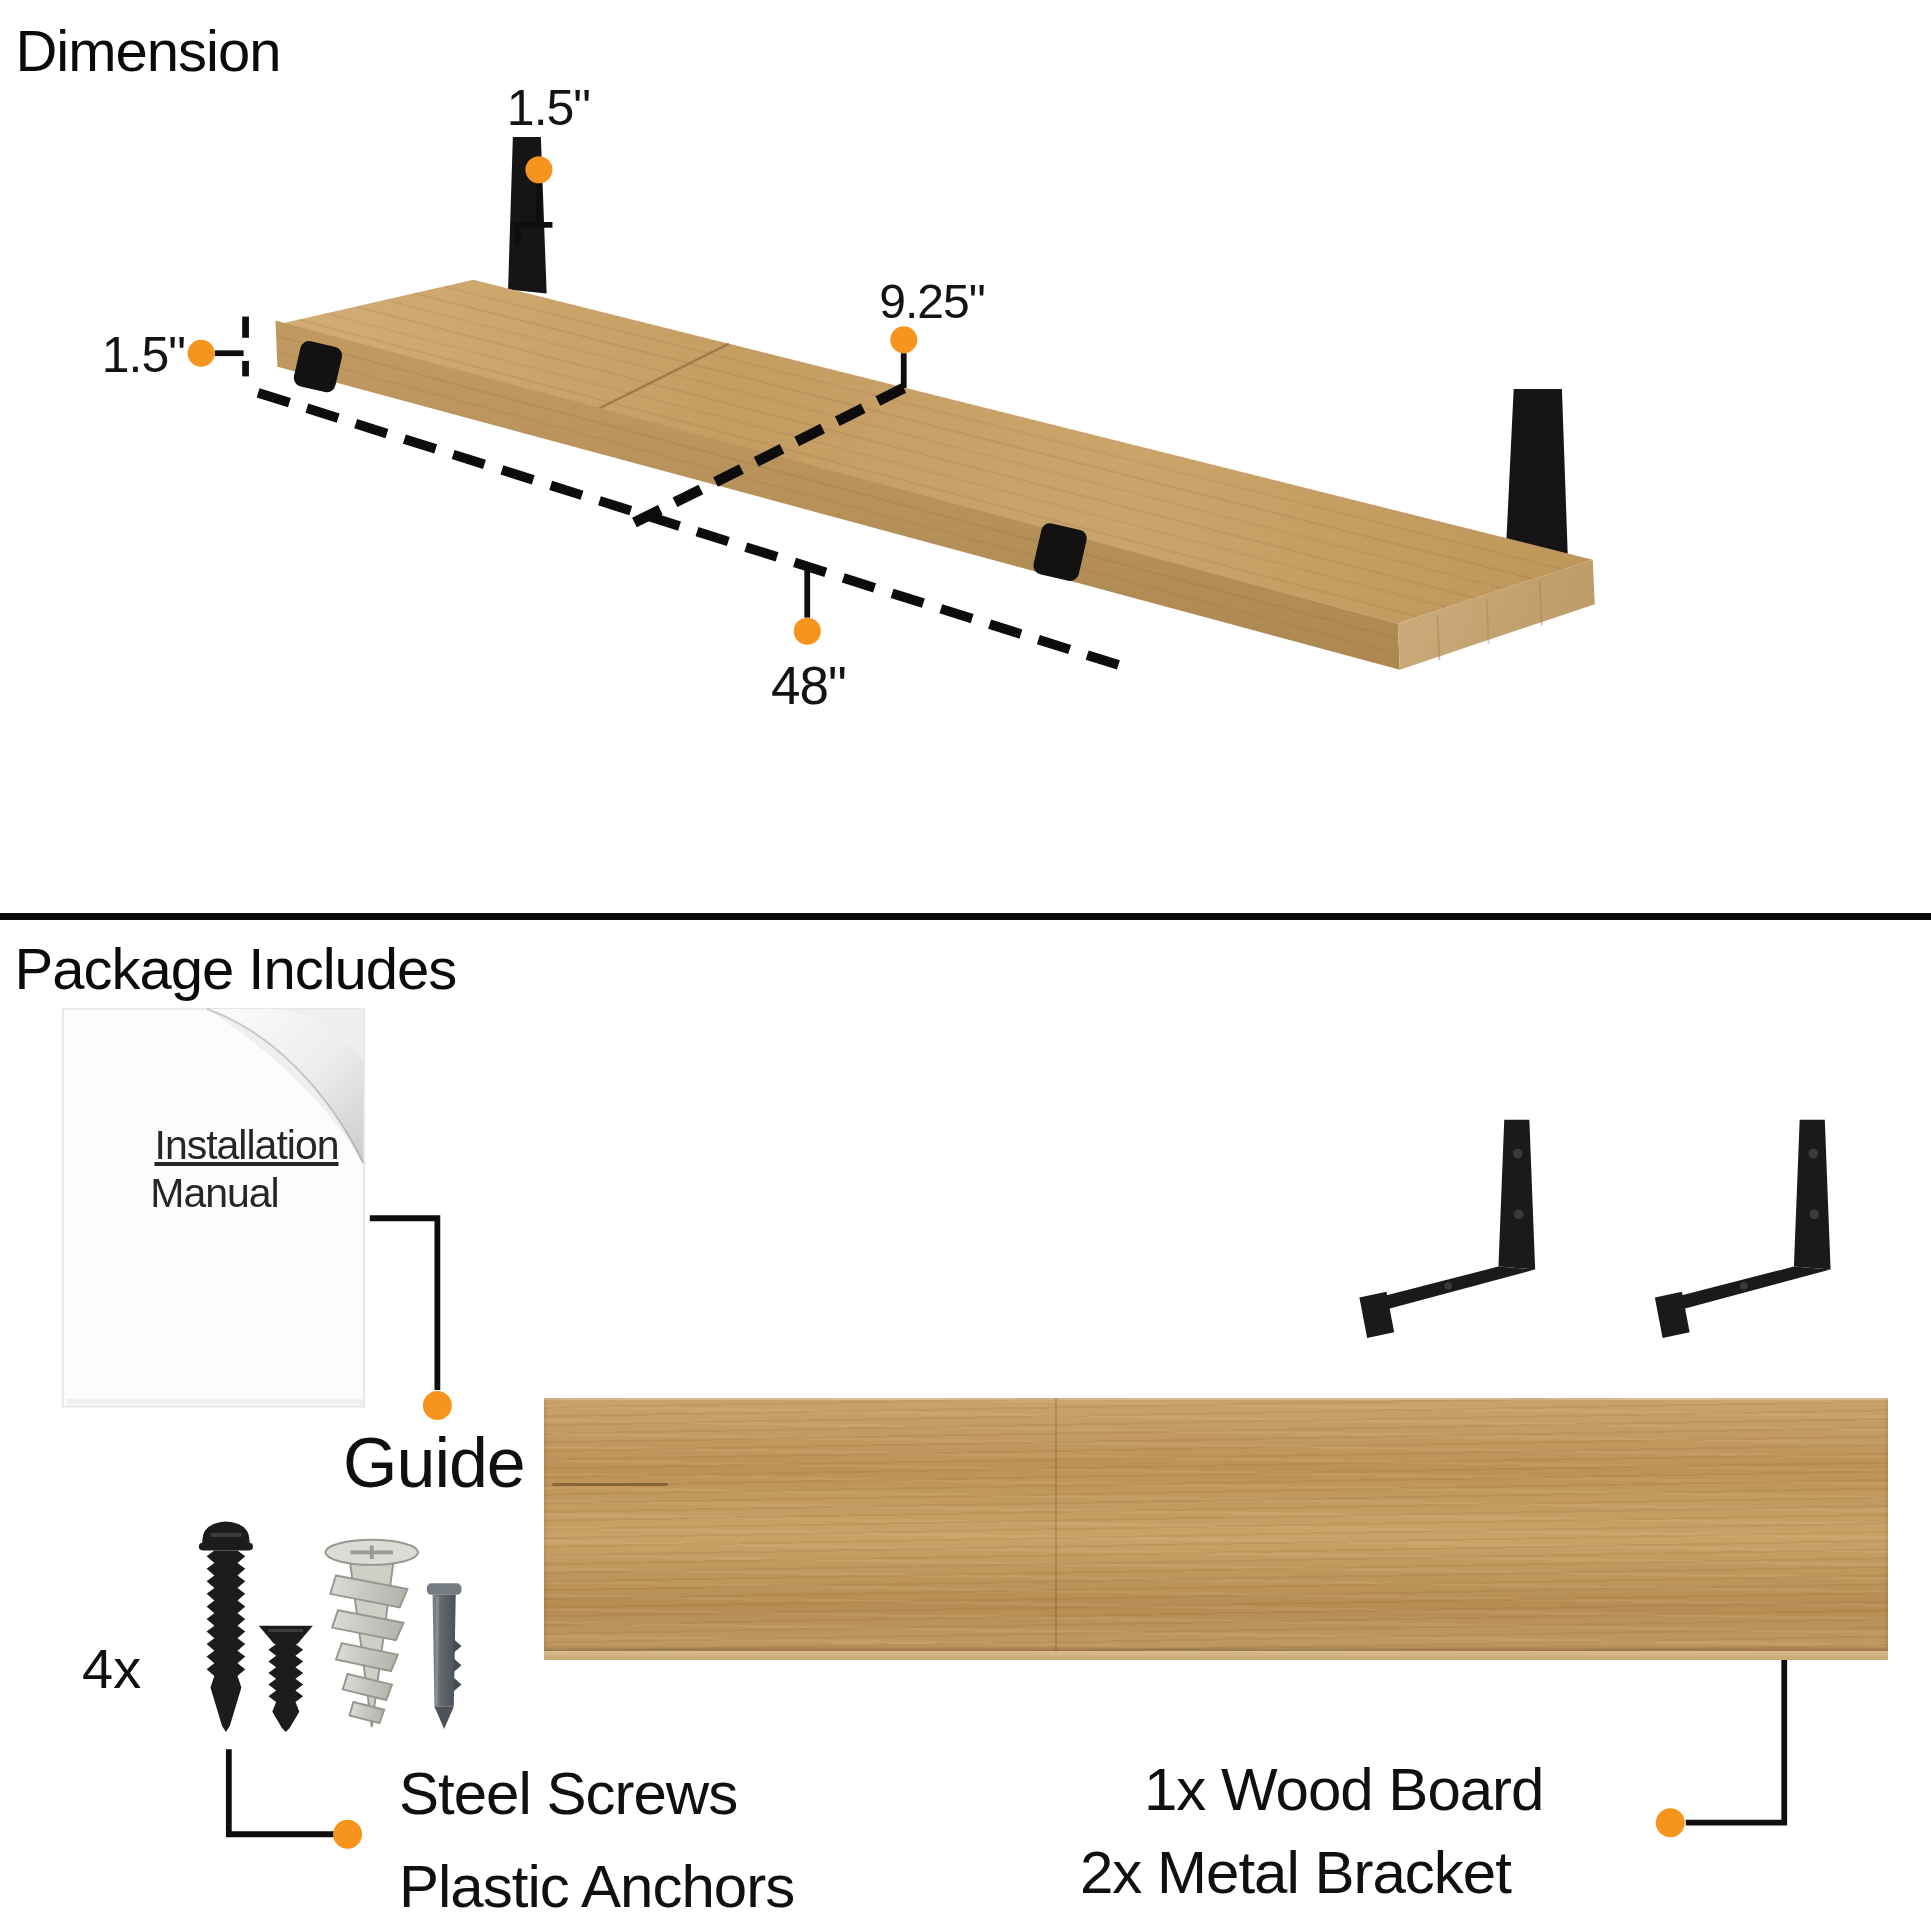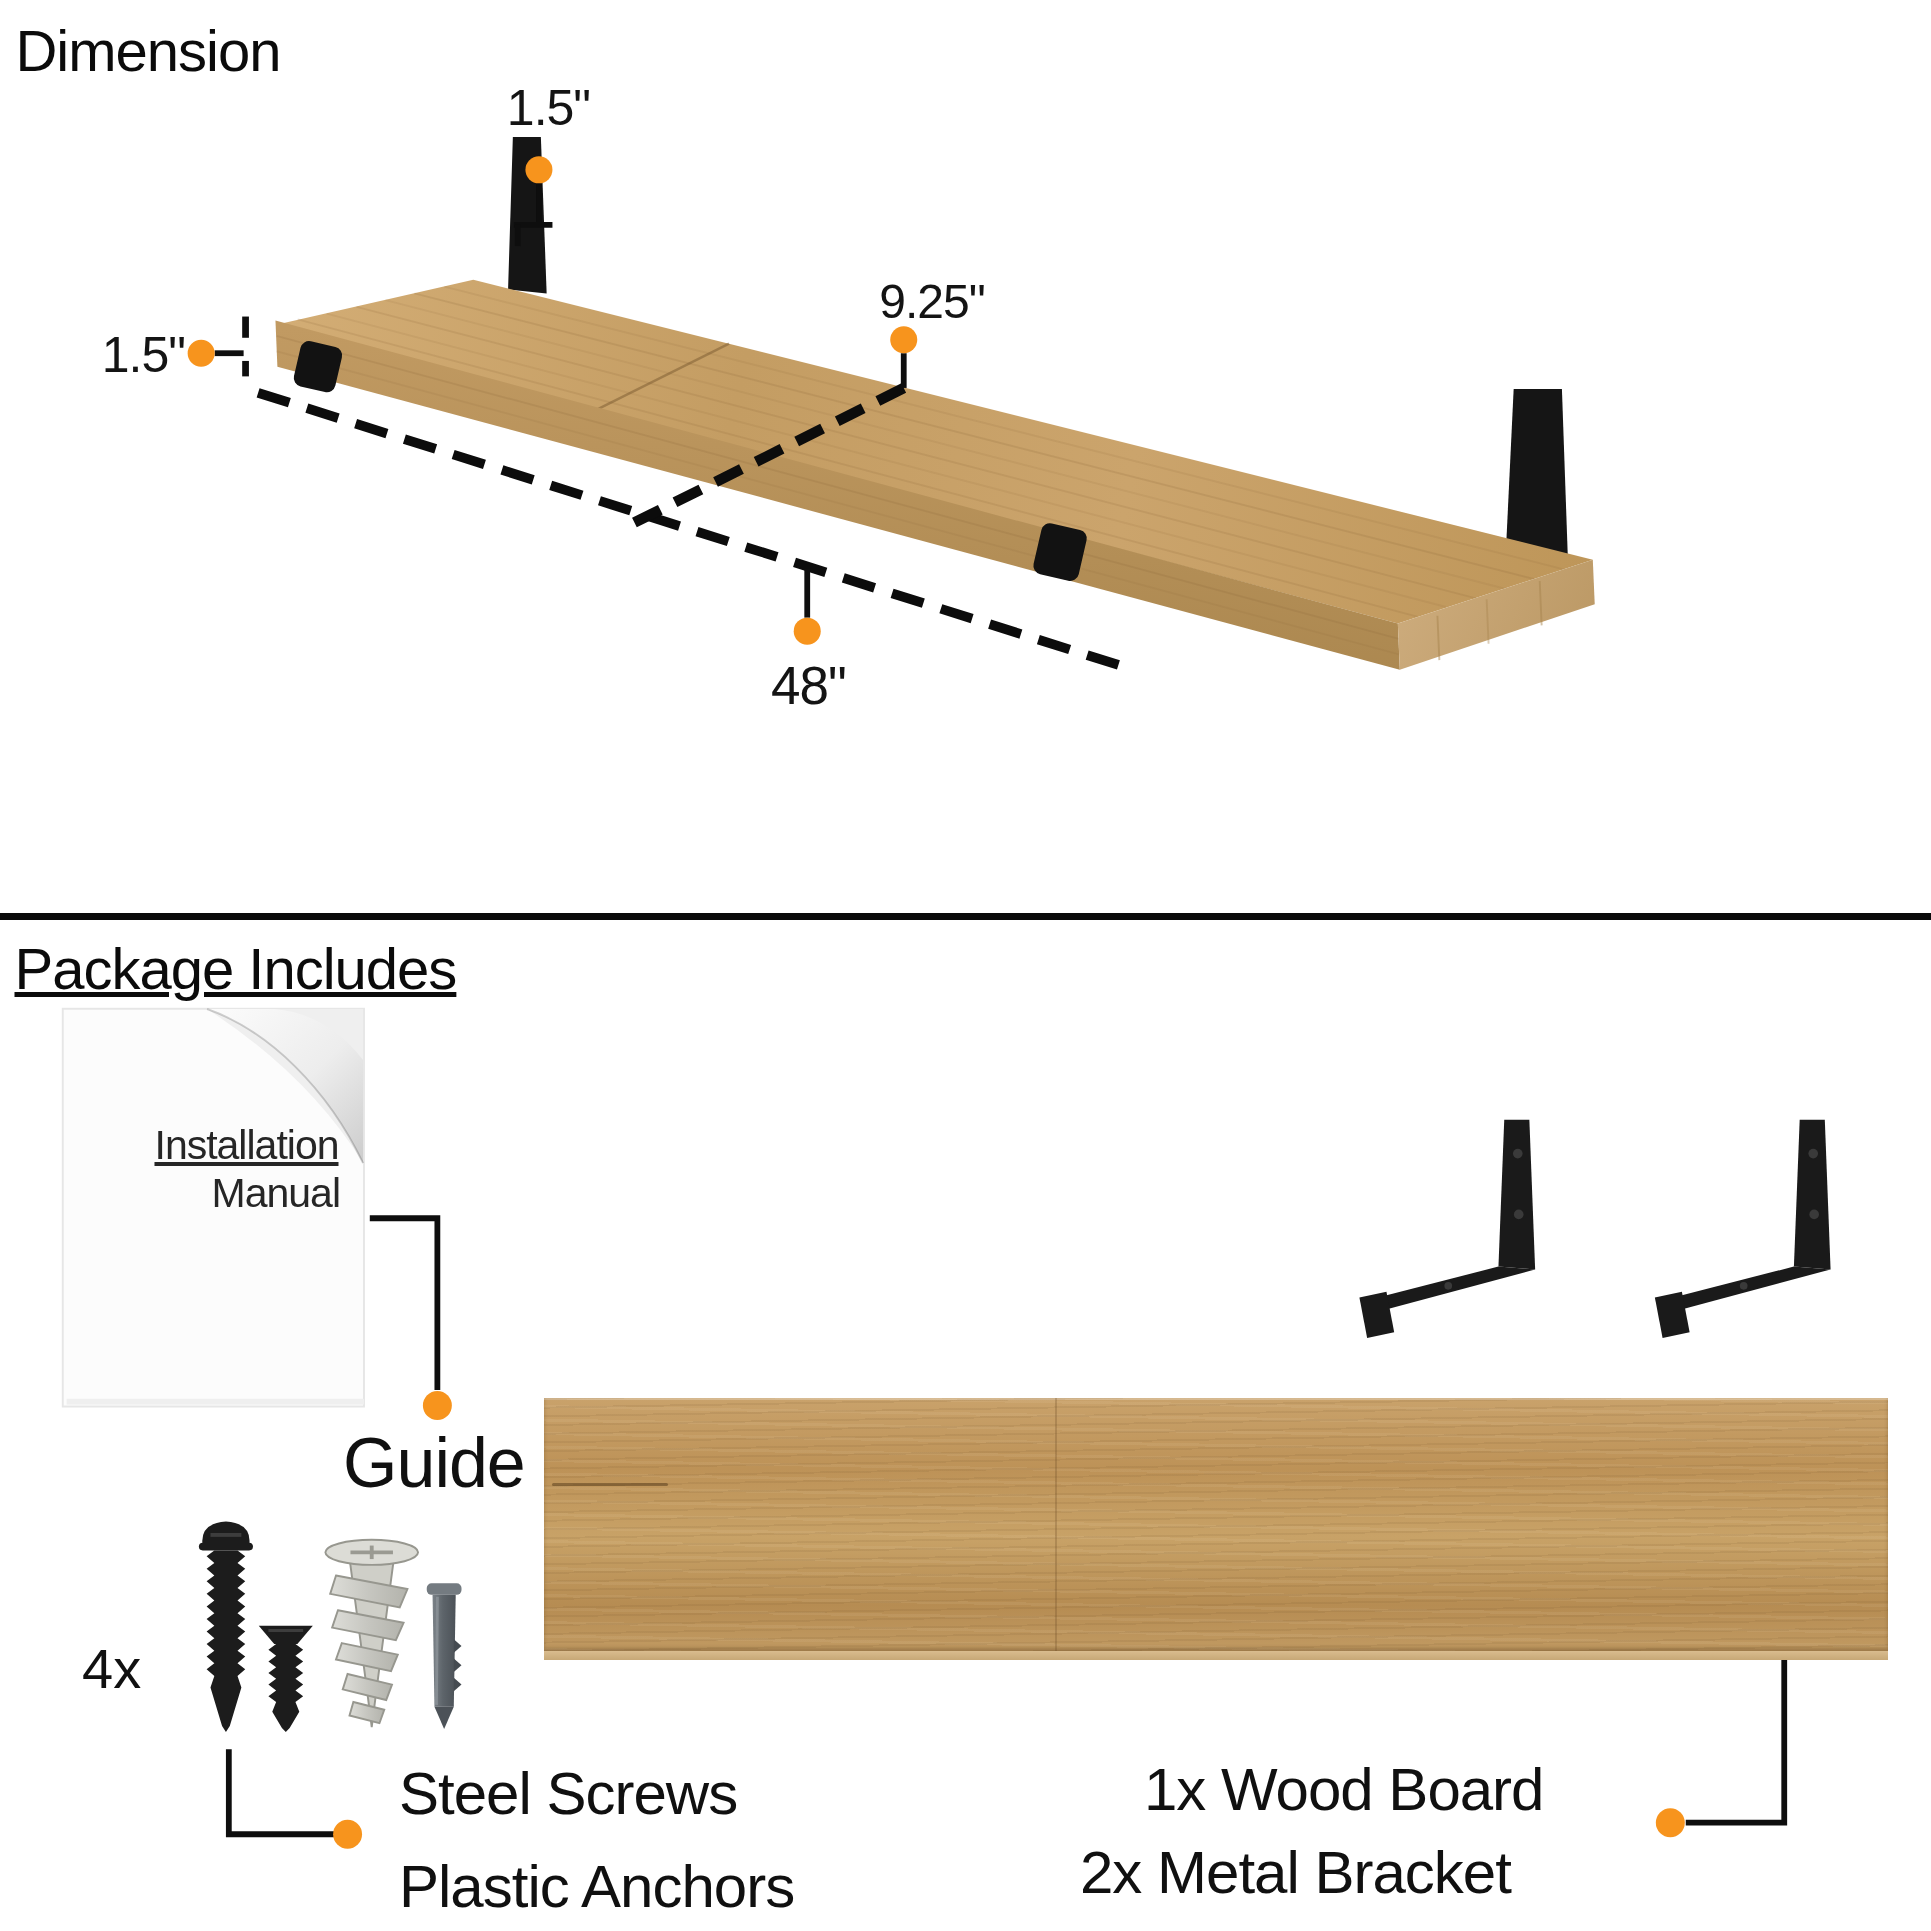--- a/index.html
+++ b/index.html
@@ -110,21 +110,21 @@
     <circle cx="836" cy="654" r="14" fill="#F7941D"></circle>
   </svg>
 
   <div class="lbl dimlbl" style="left:502px;top:79px;width:93px;text-align:center;">1.5"</div>
   <div class="lbl dimlbl" style="left:56px;top:326px;width:129px;text-align:right;">1.5"</div>
   <div class="lbl" style="left:850px;top:274px;width:164px;text-align:center;font-size:48px;">9.25"</div>
   <div class="lbl" style="left:743px;top:655px;width:131px;text-align:center;font-size:53px;">48"</div>
 
   <div class="divider"></div>
 
-  <div class="lbl h1" style="left:14.5px;top:935px;text-decoration:underline;">Package Includes</div>
+  <div class="lbl h1" style="left:14.5px;top:935px;">Package Includes</div>
 
   <svg class="svgfull" style="top:912px;" width="1931" height="1019" viewBox="0 945 2000 1055">
     <defs>
       <linearGradient id="curlGrad" x1="0" y1="0" x2="1" y2="1">
         <stop offset="0" stop-color="#fbfbfb"></stop>
           <stop offset="0.6" stop-color="#e9e9e9"></stop>
           <stop offset="1" stop-color="#cfcfcf"></stop>
       </linearGradient>
       <linearGradient id="anchorBody" x1="0" y1="0" x2="1" y2="0">
         <stop offset="0" stop-color="#dddDD8"></stop>
@@ -214,21 +214,21 @@
     </g>
     <circle cx="1730" cy="1888" r="15" fill="#F7941D"></circle>
   </svg>
 
   <div class="plank">
     <div class="seam"></div>
     <div class="crack"></div>
   </div>
 
   <div class="abs paper-text" style="left:121px;top:1122px;width:251px;text-decoration:underline;">Installation</div>
-  <div class="abs paper-text" style="left:89px;top:1170px;width:251px;text-align:right;">Manual</div>
+  <div class="abs paper-text" style="left:89px;top:1170px;width:251px;">Manual</div>
 
   <svg class="abs" style="left:183px;top:1002px;" width="183" height="172" viewBox="0 0 190 178">
     <path d="M25 7 L187 7 L187 167 Q130 75 25 7 Z" fill="#efefef"></path>
     <path d="M25 7 C90 30 150 90 187 167 L187 60 Q150 12 95 7 Z" fill="url(#curlGrad2)"></path>
     <defs>
       <linearGradient id="curlGrad2" x1="0" y1="0" x2="1" y2="1">
         <stop offset="0" stop-color="#fcfcfc"></stop>
           <stop offset="0.55" stop-color="#ededed"></stop>
           <stop offset="1" stop-color="#cccccc"></stop>
       </linearGradient>

